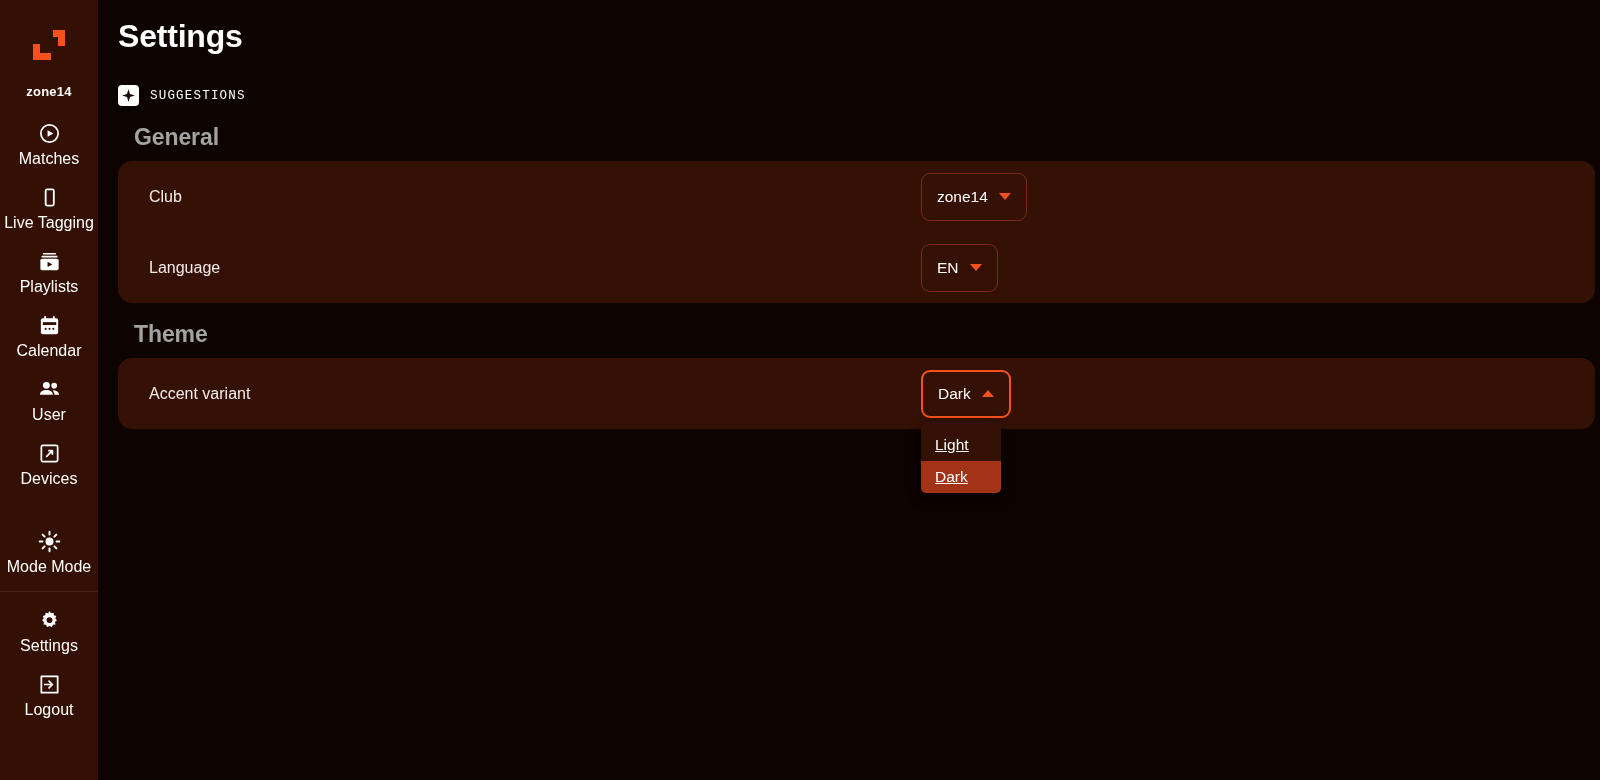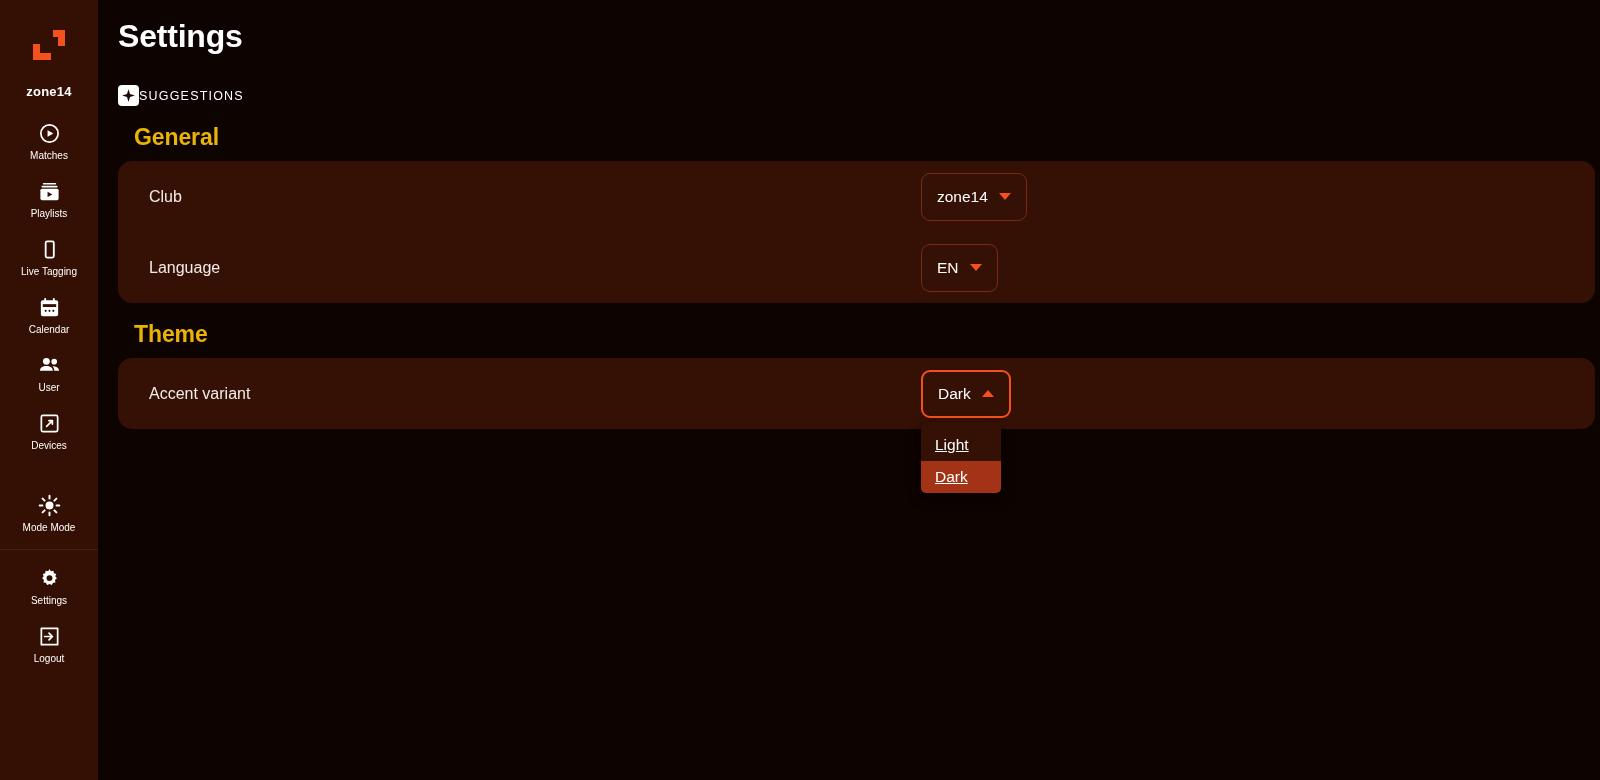--- a/index.html
+++ b/index.html
@@ -50,21 +50,21 @@
     cursor: pointer;
   }
   .nav-item .ico {
     width: 26px; height: 26px;
     display: flex; align-items: center; justify-content: center;
     color: #ffffff;
   }
   .nav-item .ico svg { display: block; }
   .nav-label {
     color: #ffffff;
-    font-size: 10px;
+    font-size: 16px;
     line-height: 1;
     white-space: nowrap;
   }
   .nav-divider {
     width: 100%; height: 1px;
     background: rgba(255,255,255,0.07);
   }
   .nav-spacer { flex: 1 1 auto; }
 
   
@@ -76,38 +76,40 @@
   #page-title {
     color: #ffffff;
     font-size: 32px;
     font-weight: 700;
     letter-spacing: -.2px;
     margin: 18px 0 0 0;
   }
   .suggestions-row {
     display: flex;
     align-items: center;
+    gap: 11px;
     margin-top: 30px;
     cursor: pointer;
     width: max-content;
+    font-family: Liberation Mono, monospace;
   }
   .sugg-badge {
     width: 21px; height: 21px;
     background: #ffffff;
     border-radius: 4px;
     display: flex; align-items: center; justify-content: center;
   }
   .sugg-label {
     color: #ffffff;
     font-size: 12.5px;
     letter-spacing: 1.2px;
     font-weight: 500;
   }
   .section-title {
-    color: #eab308;
+    color: #a3a3a3;
     font-size: 23px;
     font-weight: 600;
     margin: 18px 0 10px 16px;
     letter-spacing: -.1px;
   }
   .card {
     background: #351005;
     border-radius: 14px;
     width: 1477px;
     padding: 0 0;
@@ -213,37 +215,37 @@
           <svg width="23" height="23" viewBox="0 0 24 24" fill="none" stroke="#fff" stroke-width="1.8">
             <circle cx="12" cy="12" r="9"></circle>
               <path d="M10 8.5l6 3.5-6 3.5z" fill="#fff" stroke="none"></path>
           </svg>
         </span>
         <span class="nav-label">Matches</span>
       </div>
 
       <div class="nav-item">
         <span class="ico">
+          <svg width="23" height="23" viewBox="0 0 24 24" fill="none" stroke="#fff" stroke-width="1.9">
+            <rect x="8" y="3.5" width="8.5" height="17" rx="1.6"></rect>
+          </svg>
+        </span>
+        <span class="nav-label">Live Tagging</span>
+      </div>
+
+      <div class="nav-item">
+        <span class="ico">
           <svg width="23" height="23" viewBox="0 0 24 24">
             <rect x="5" y="3" width="14" height="1.7" rx=".8" fill="#fff"></rect>
             <rect x="3.5" y="6" width="17" height="1.7" rx=".8" fill="#fff"></rect>
             <rect x="2.5" y="9" width="19" height="12" rx="1.8" fill="#fff"></rect>
             <path d="M10 12.3l5 2.7-5 2.7z" fill="#341004"></path>
           </svg>
         </span>
         <span class="nav-label">Playlists</span>
-      </div>
-
-      <div class="nav-item">
-        <span class="ico">
-          <svg width="23" height="23" viewBox="0 0 24 24" fill="none" stroke="#fff" stroke-width="1.9">
-            <rect x="8" y="3.5" width="8.5" height="17" rx="1.6"></rect>
-          </svg>
-        </span>
-        <span class="nav-label">Live Tagging</span>
       </div>
 
       <div class="nav-item">
         <span class="ico">
           <svg width="23" height="23" viewBox="0 0 24 24">
             <rect x="3" y="4.5" width="18" height="16.5" rx="2" fill="#fff"></rect>
             <rect x="5" y="8.5" width="14" height="3" fill="#341004"></rect>
             <rect x="6.5" y="2.2" width="2" height="4" rx=".9" fill="#fff"></rect>
             <rect x="15.5" y="2.2" width="2" height="4" rx=".9" fill="#fff"></rect>
             <circle cx="8" cy="15.5" r="1.1" fill="#341004"></circle>

